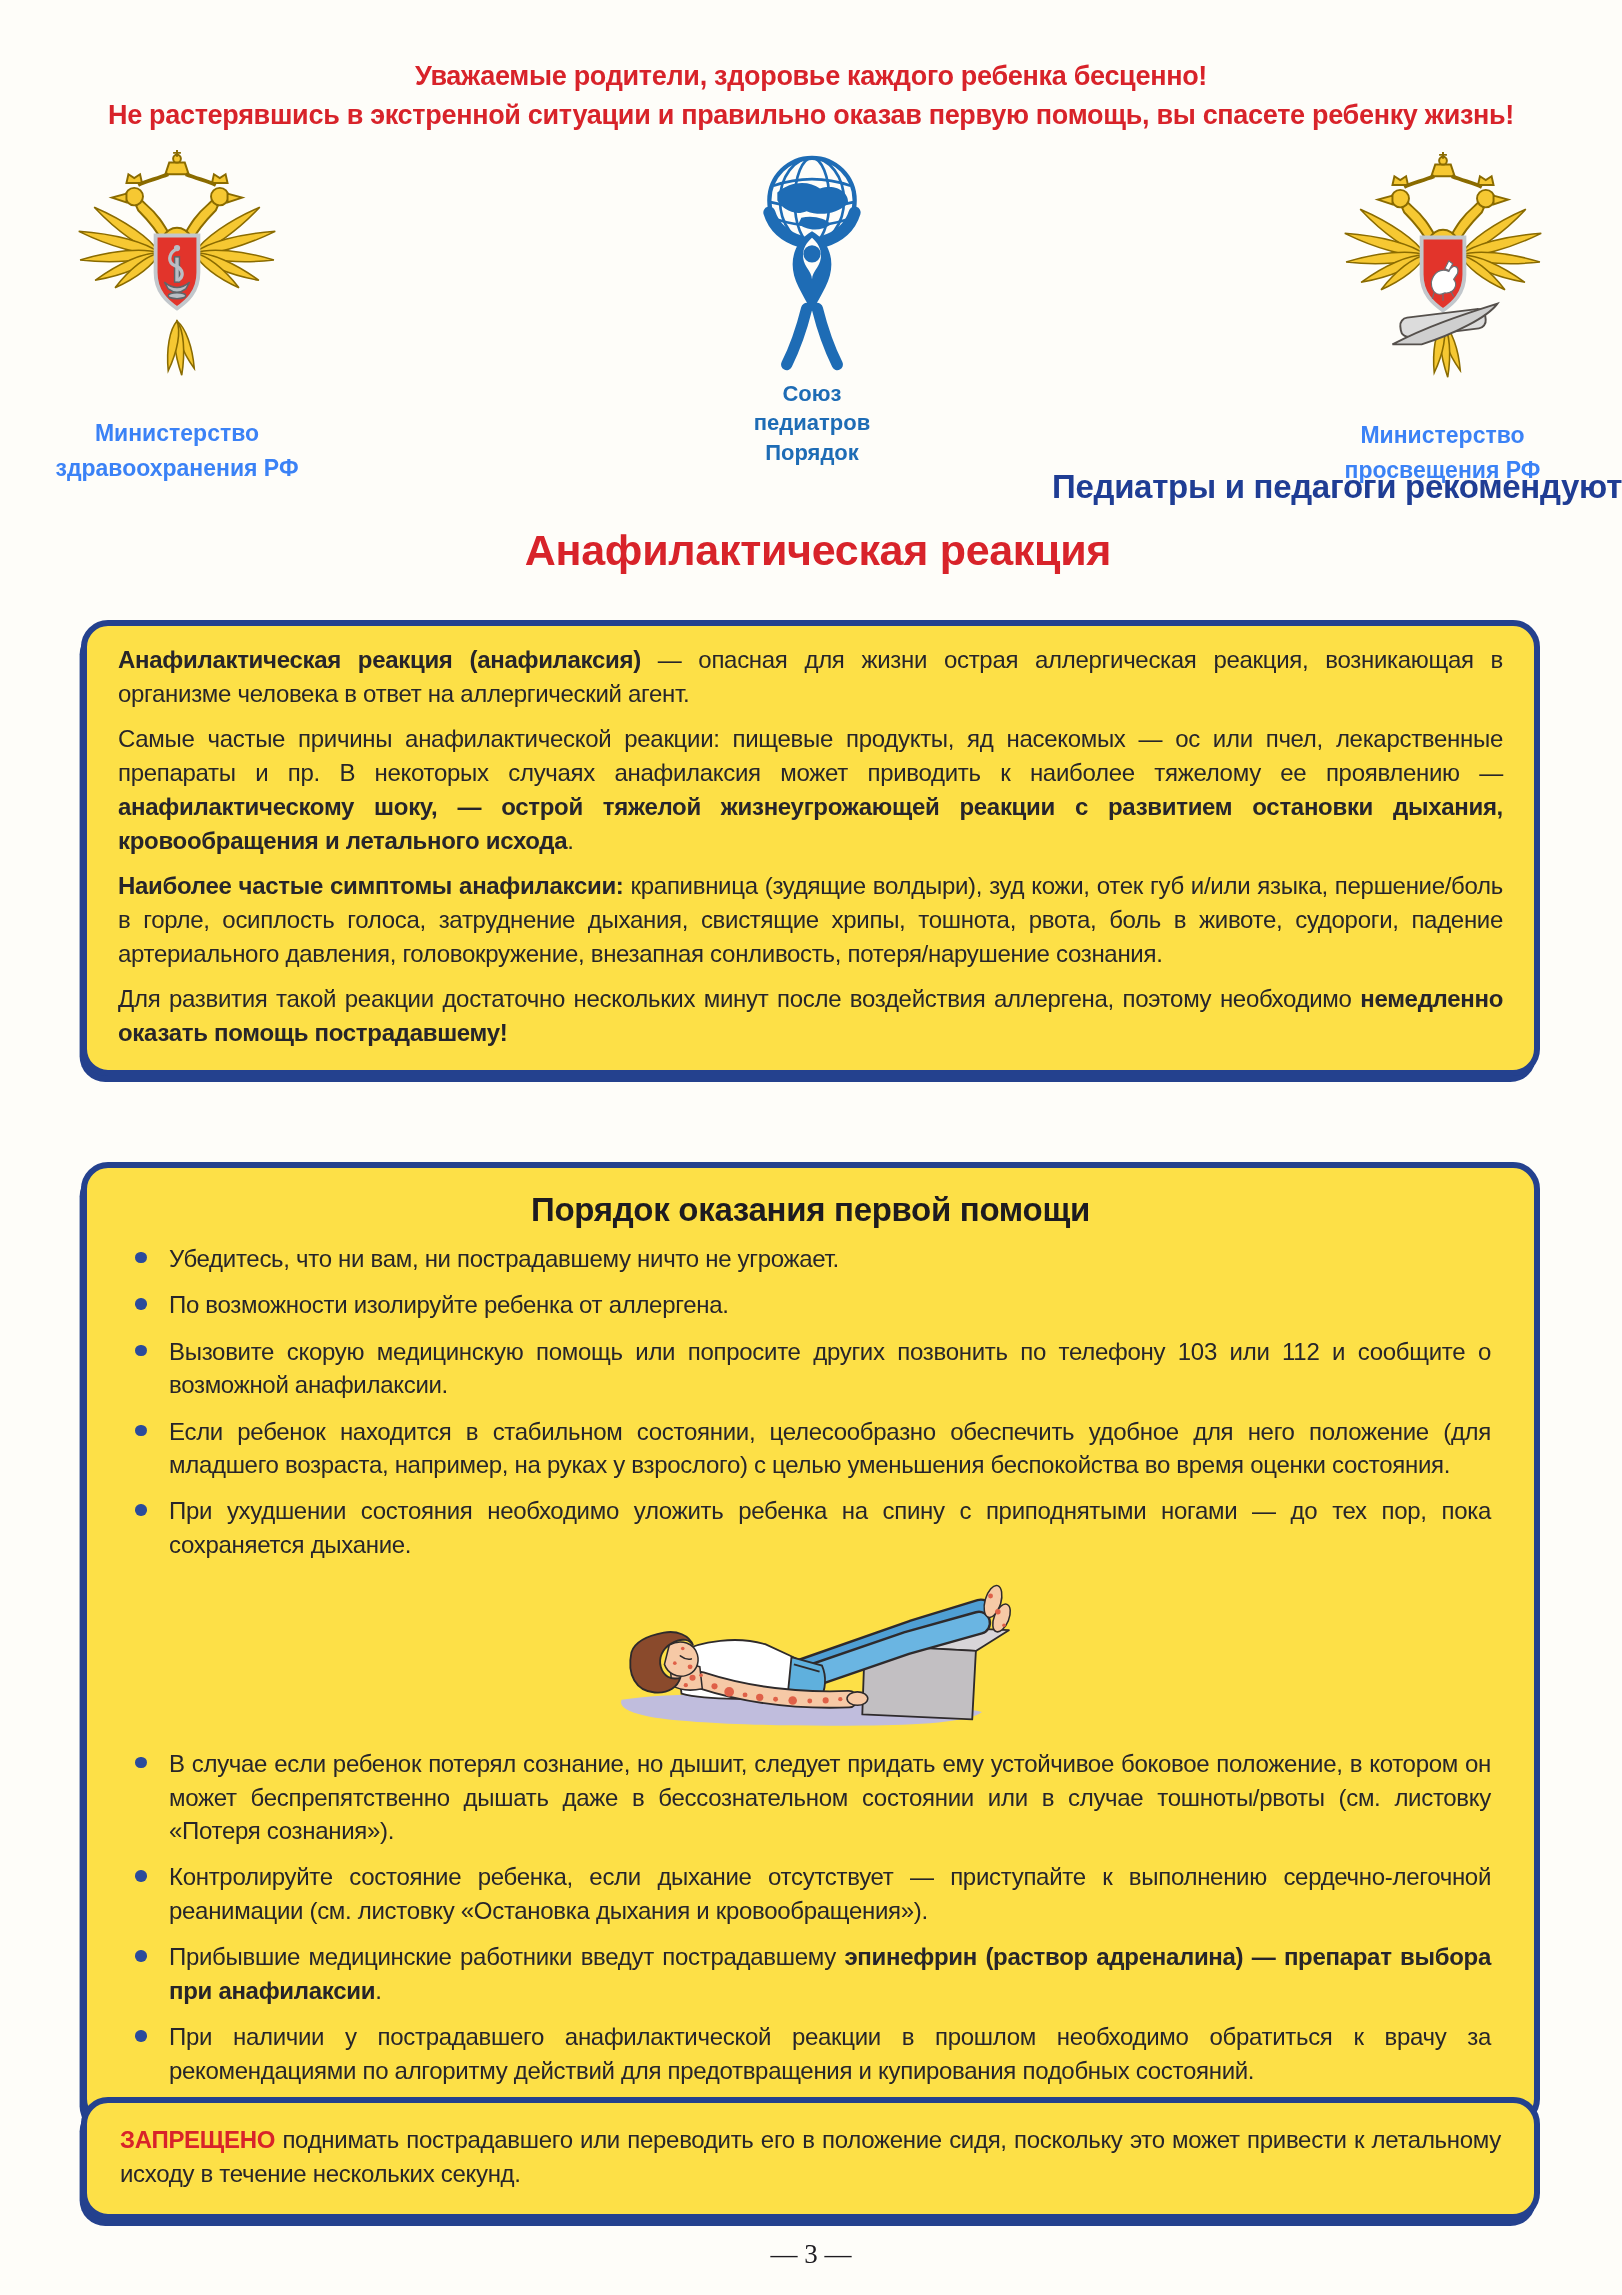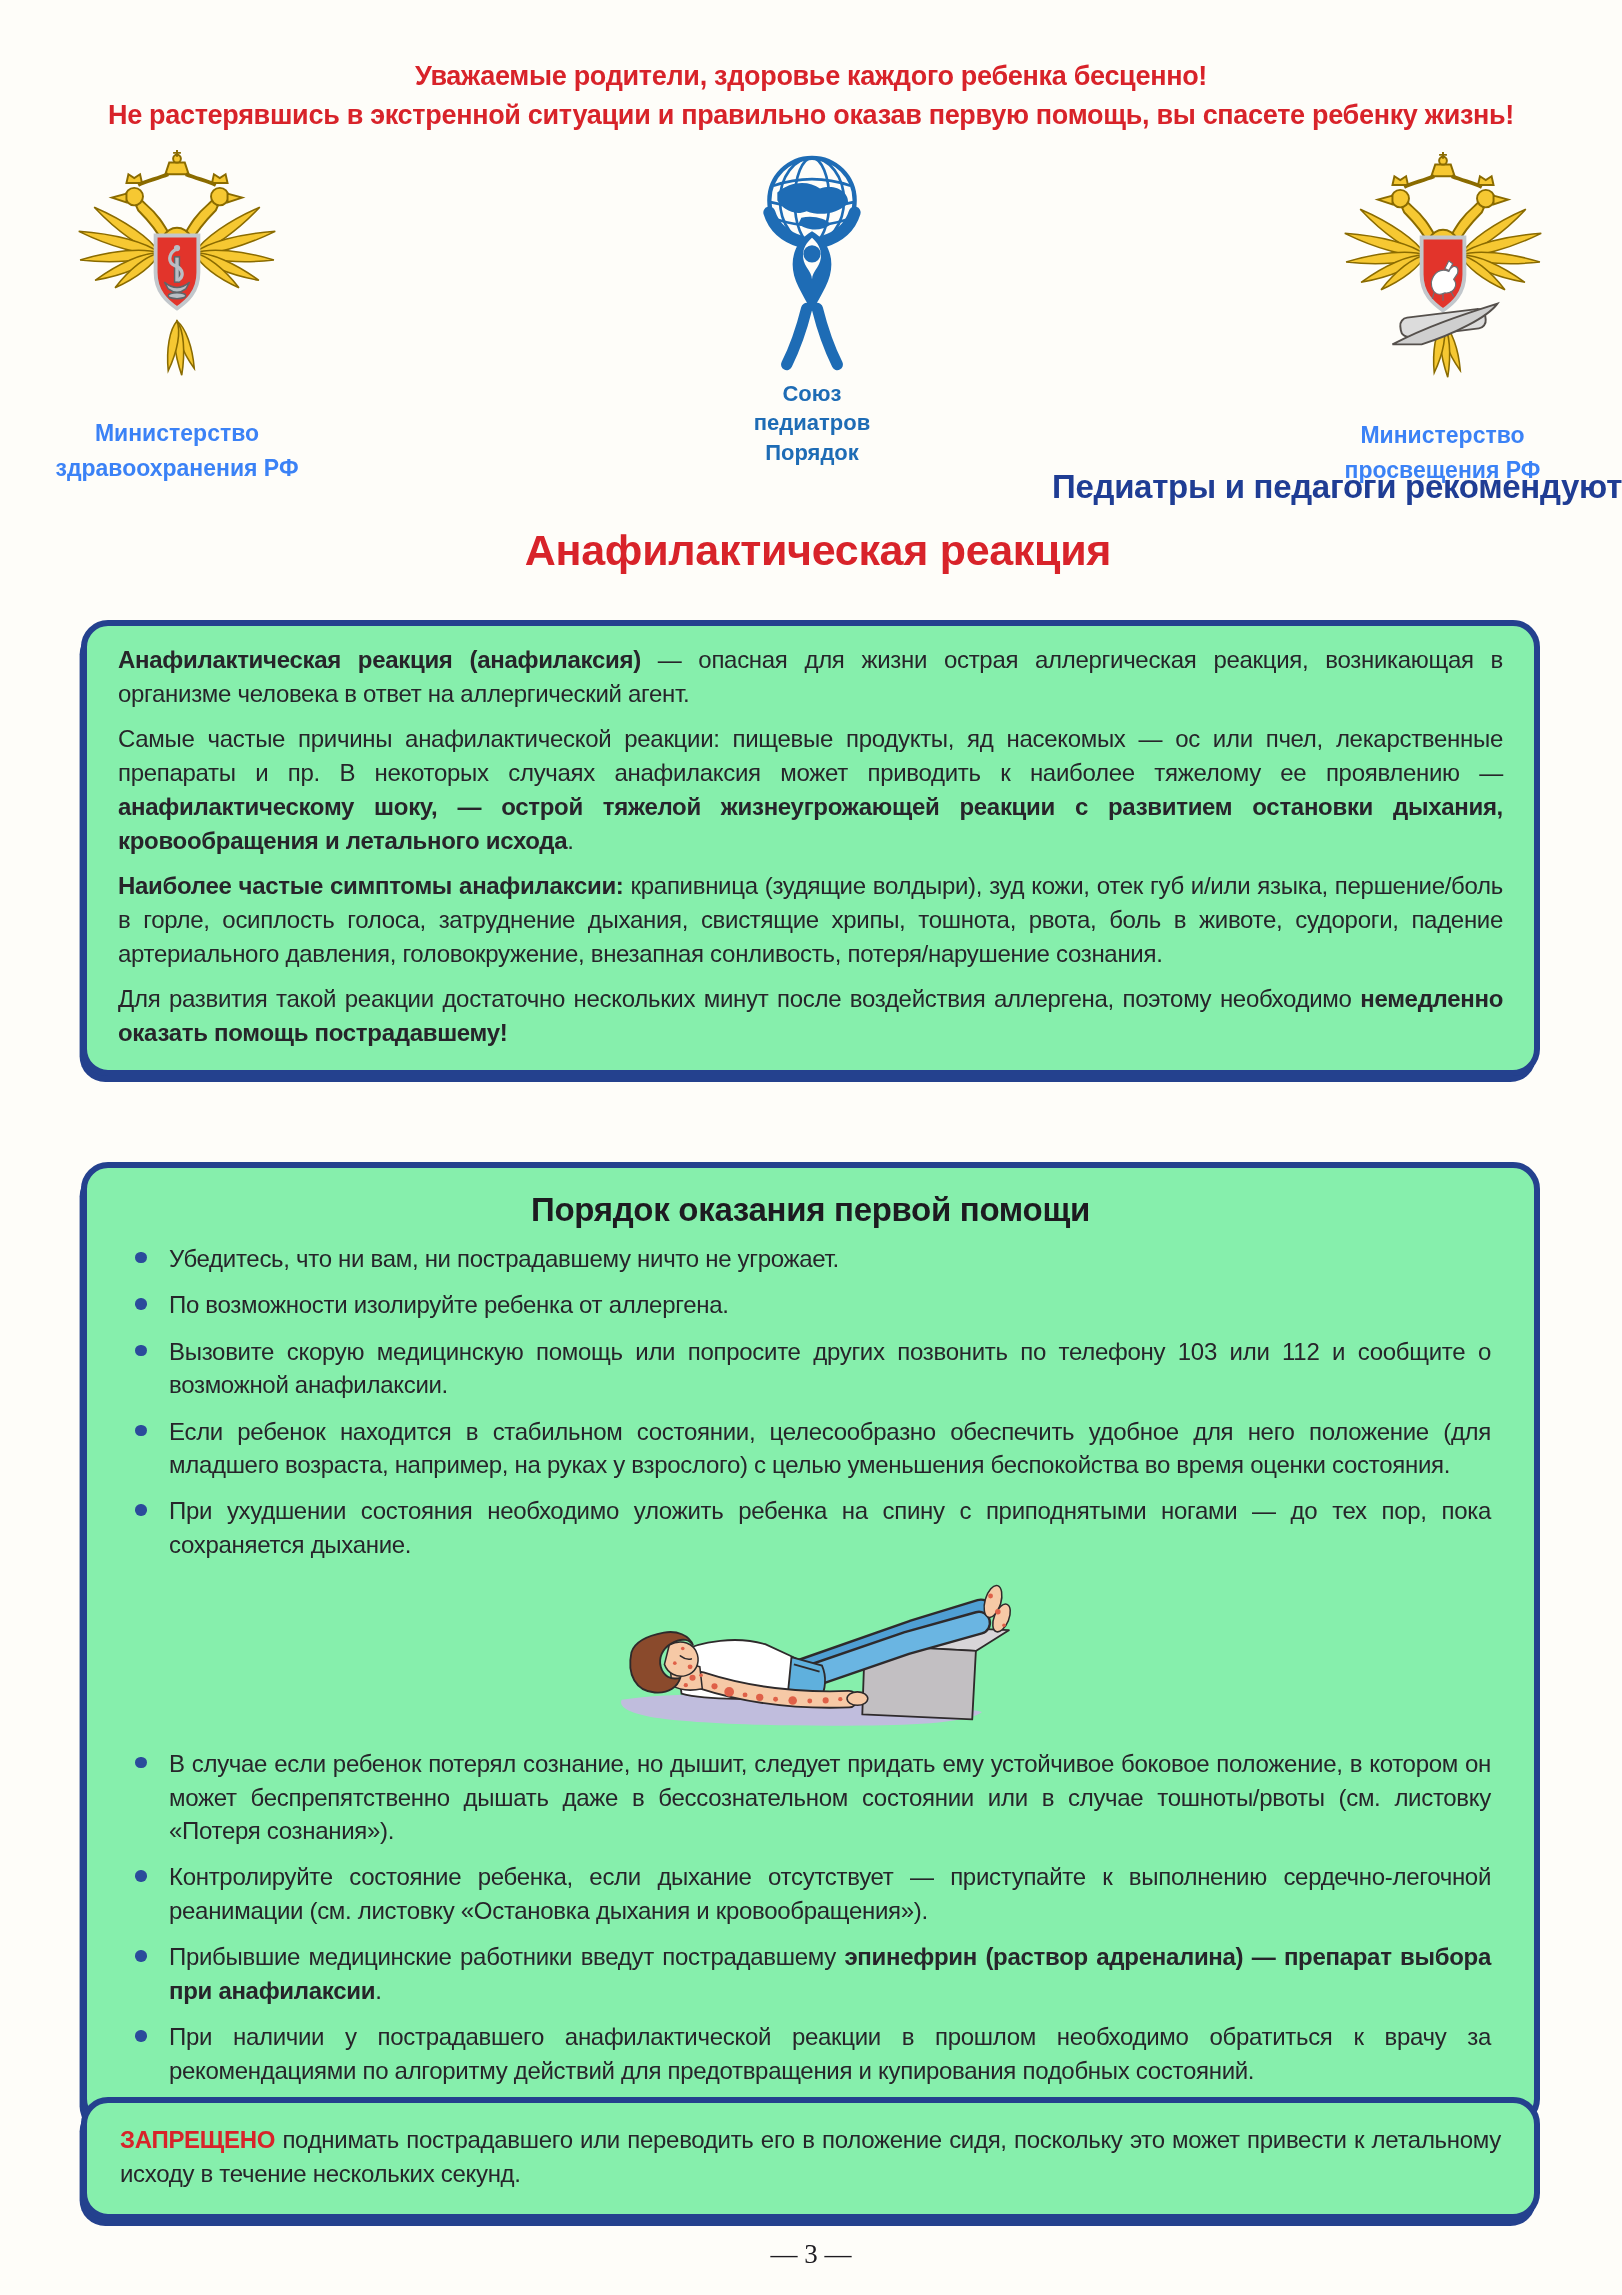--- a/index.html
+++ b/index.html
@@ -19,21 +19,21 @@
   .logo-label{font-size:23px;font-weight:bold;line-height:1.5;color:#3b82f6;margin-top:23px;}
   .union-label{font-size:22px;font-weight:bold;line-height:1.35;color:#1e6cb5;margin-top:2.7px;text-align:center;}
   
   .subtitle{position:absolute;top:468px;left:0;width:100%;text-align:right;
     font-size:33px;font-weight:bold;color:#1f3d94;letter-spacing:-0.3px;}
   .main-title{position:absolute;top:526px;left:0;width:100%;text-align:center;
     font-size:43px;font-weight:bold;color:#d8232a;letter-spacing:-0.3px;padding-left:7px;}
   
   .panel{
     position:absolute;left:81px;width:1459px;box-sizing:border-box;
-    background:#86efac;border:6px solid #24418e;border-radius:27px;
+    background:#fde047;border:6px solid #24418e;border-radius:27px;
     box-shadow:-2.7px 7.3px 0 -1.3px #24418e;
   }
   .panel-def{top:620px;padding:17.4px 31px 20px;}
   .panel-aid{top:1162px;padding:16px 31px 20px;}
   .panel-forbidden{top:2097px;padding:20px 33px 23px;}
   .bt{font-size:24px;line-height:1.42;text-align:justify;letter-spacing:-0.3px;color:#27252a;}
   .bt p{margin:10.7px 0;}
   .bt p:first-child{margin-top:0;}
   .bt p:last-child{margin-bottom:0;}
   .b{font-weight:bold;}

